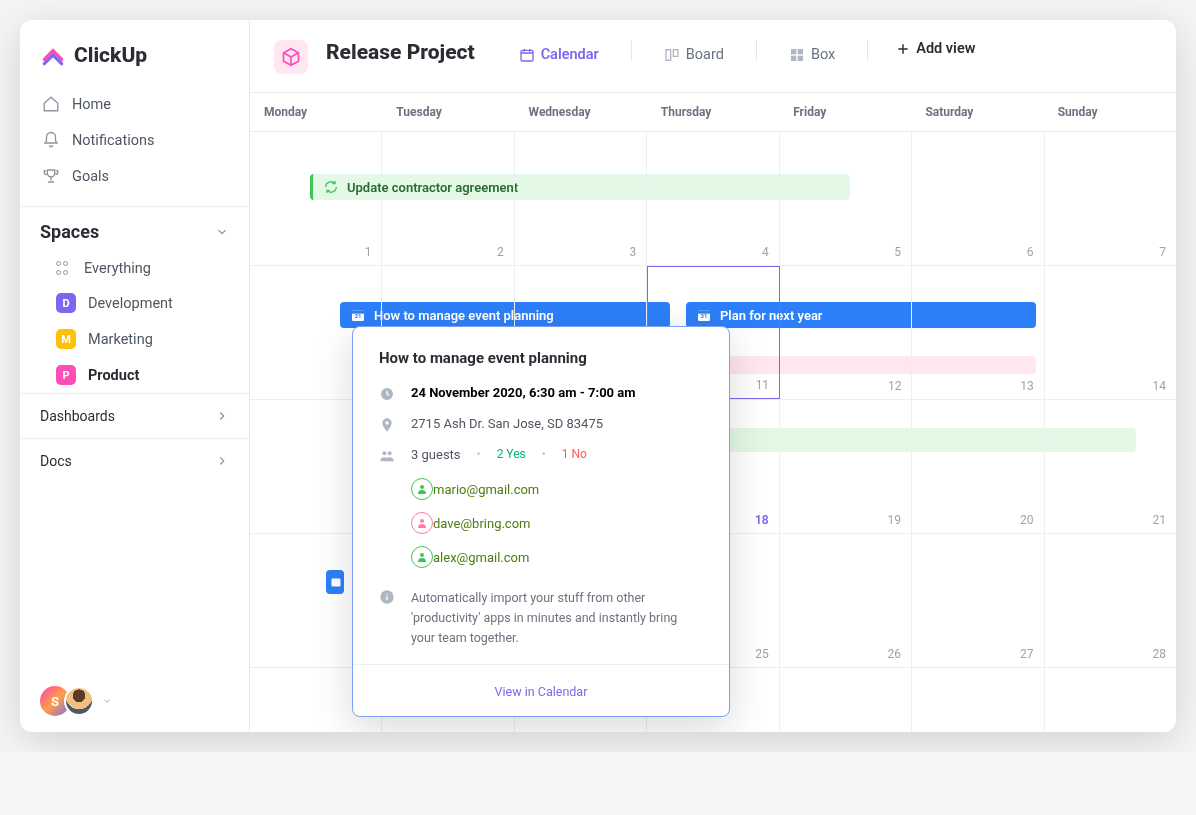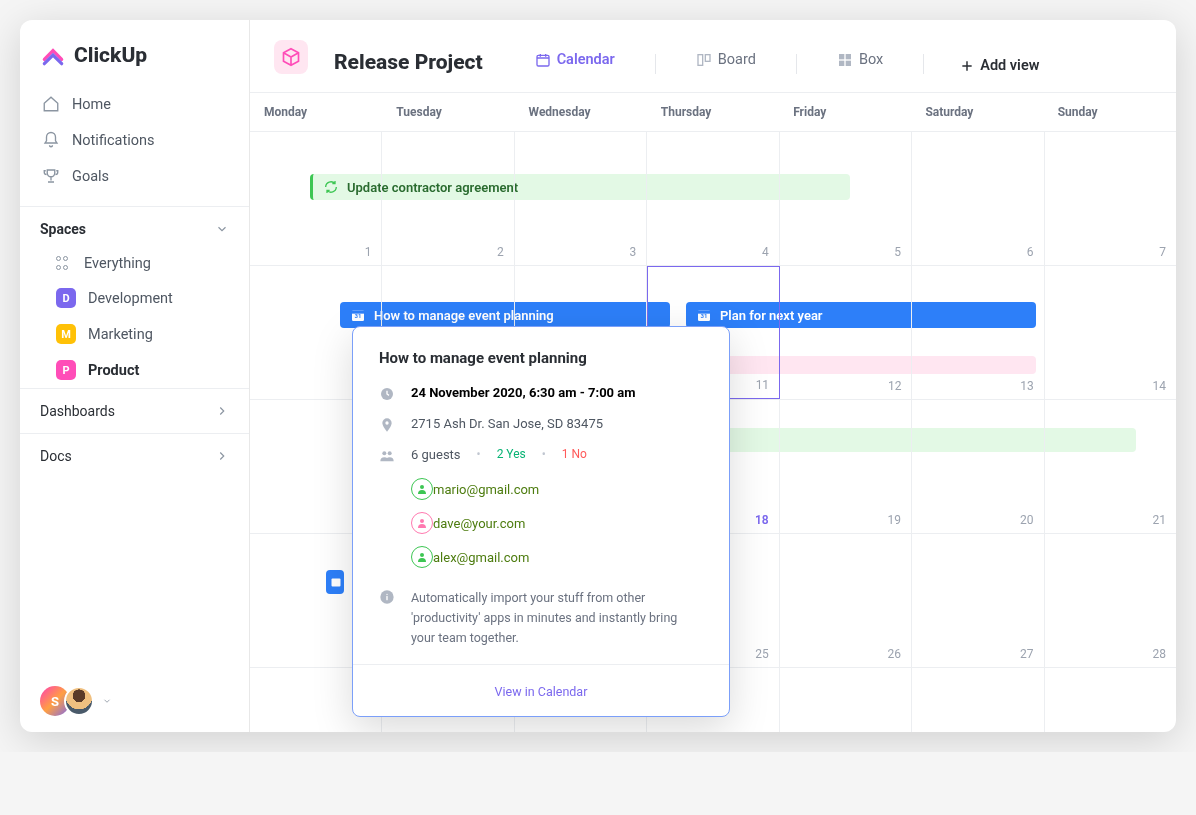--- a/index.html
+++ b/index.html
@@ -7,39 +7,39 @@
 .app { width:1156px; height:712px; background:#fff; border-radius:12px; box-shadow:0 8px 40px rgba(0,0,0,0.15); display:flex; overflow:hidden; position:relative; }
 
 
 .sidebar { width:230px; border-right:1px solid #e8e8e8; display:flex; flex-direction:column; }
 .logo-row { display:flex; align-items:center; gap:8px; padding:22px 20px 18px; font-size:21px; font-weight:800; color:#2a2e34; }
 .logo-mark { width:26px; height:26px; }
 .nav-list { padding:0 8px; }
 .nav-item { display:flex; align-items:center; gap:12px; padding:9px 14px; color:#4f5762; font-size:14.5px; cursor:pointer; border-radius:6px; }
 .nav-icon { width:18px; height:18px; stroke:#8b95a1; stroke-width:1.8; fill:none; }
 
-.section-header { display:flex; align-items:center; justify-content:space-between; padding:14px 20px 10px; margin-top:12px; border-top:1px solid #eceef1; font-size:14px; font-weight:700; color:#2a2e34; cursor:pointer; }
+.section-header { display:flex; align-items:center; justify-content:space-between; padding:14px 20px 10px; margin-top:12px; border-top:1px solid #eceef1; font-size:18px; font-weight:700; color:#2a2e34; cursor:pointer; }
 .chev { width:14px; height:14px; stroke:#8b95a1; stroke-width:2; fill:none; }
 
 .space-item { display:flex; align-items:center; gap:12px; padding:8px 36px; color:#4f5762; font-size:14.5px; cursor:pointer; }
 .space-item.active { font-weight:700; color:#2a2e34; }
 .space-badge { width:20px; height:20px; border-radius:5px; display:flex; align-items:center; justify-content:center; font-size:11px; font-weight:700; color:#fff; }
 .ev-icon { width:16px; height:16px; display:flex; flex-wrap:wrap; gap:2px; }
 .ev-icon span { width:5px; height:5px; border:1.5px solid #8b95a1; border-radius:50%; }
 
 .section-row { display:flex; align-items:center; justify-content:space-between; padding:14px 20px; border-top:1px solid #eceef1; font-size:14px; color:#2a2e34; cursor:pointer; }
 
 .sidebar-footer { margin-top:auto; padding:16px 20px; display:flex; align-items:center; gap:4px; }
 .avatar { width:30px; height:30px; border-radius:50%; }
 .avatar.grad { background:linear-gradient(135deg,#ff3db5,#ff9f43,#7b68ee); display:flex; align-items:center; justify-content:center; color:#fff; font-size:13px; font-weight:700; }
 .avatar.photo { background:#f0c080; margin-left:-10px; border:2px solid #fff; background:radial-gradient(circle at 50% 30%, #5a3a28 0%, #5a3a28 28%, #f0c080 29%, #f0c080 60%, #4a5a6a 61%); }
 
 
 .main { flex:1; display:flex; flex-direction:column; }
-.toolbar { display:flex; align-items:flex-end; gap:26px; padding:20px 24px 18px; }
+.toolbar { display:flex; align-items:flex-start; gap:18px; padding:20px 24px 18px; }
 .proj-icon { width:34px; height:34px; border-radius:8px; background:#ffe6f1; display:flex; align-items:center; justify-content:center; }
 .proj-title { font-size:21px; font-weight:800; color:#2a2e34; margin-right:16px; }
 .view-tab { display:flex; align-items:center; gap:6px; padding:6px 10px; border-radius:6px; font-size:14.5px; color:#6b7280; cursor:pointer; }
 .view-tab.active { color:#7b68ee; font-weight:600; }
 .view-divider { width:1px; height:20px; background:#e5e7eb; margin:0 4px; }
 .vt-icon { width:16px; height:16px; }
 .add-view { display:flex; align-items:center; gap:6px; font-size:14.5px; color:#2a2e34; font-weight:600; cursor:pointer; margin-left:6px; }
 
 
 .cal-header { display:flex; border-top:1px solid #eceef1; border-bottom:1px solid #eceef1; }
@@ -385,21 +385,21 @@
         </svg>
       <span>2715 Ash Dr. San Jose, SD 83475</span>
     </div>
 
     <div class="pop-row">
       <svg class="pop-icon" viewBox="0 0 24 24">
           <circle cx="8" cy="8" r="3"></circle>
           <circle cx="16" cy="8" r="3"></circle>
           <path d="M2 20 a6 6 0 0 1 12 0 M10 20 a6 6 0 0 1 12 0"></path>
         </svg>
-      <span>6 guests</span>
+      <span>3 guests</span>
       <span class="gs-dot">•</span>
       <span class="gs-yes">2 Yes</span>
       <span class="gs-dot">•</span>
       <span class="gs-no">1 No</span>
     </div>
 
     <div class="guest-list" id="guest-list">
         <div class="guest-row">
           <div class="guest-av" style="border-color:#3dc653">
             <svg viewBox="0 0 24 24" fill="#3dc653">
@@ -409,21 +409,21 @@
           </div>
           <span>mario@gmail.com</span>
         </div>
         <div class="guest-row">
           <div class="guest-av" style="border-color:#ff7ab0">
             <svg viewBox="0 0 24 24" fill="#ff7ab0">
               <circle cx="12" cy="8" r="4"></circle>
               <path d="M4 22 a8 8 0 0 1 16 0 Z"></path>
             </svg>
           </div>
-          <span>dave@your.com</span>
+          <span>dave@bring.com</span>
         </div>
         <div class="guest-row">
           <div class="guest-av" style="border-color:#3dc653">
             <svg viewBox="0 0 24 24" fill="#3dc653">
               <circle cx="12" cy="8" r="4"></circle>
               <path d="M4 22 a8 8 0 0 1 16 0 Z"></path>
             </svg>
           </div>
           <span>alex@gmail.com</span>
         </div>

